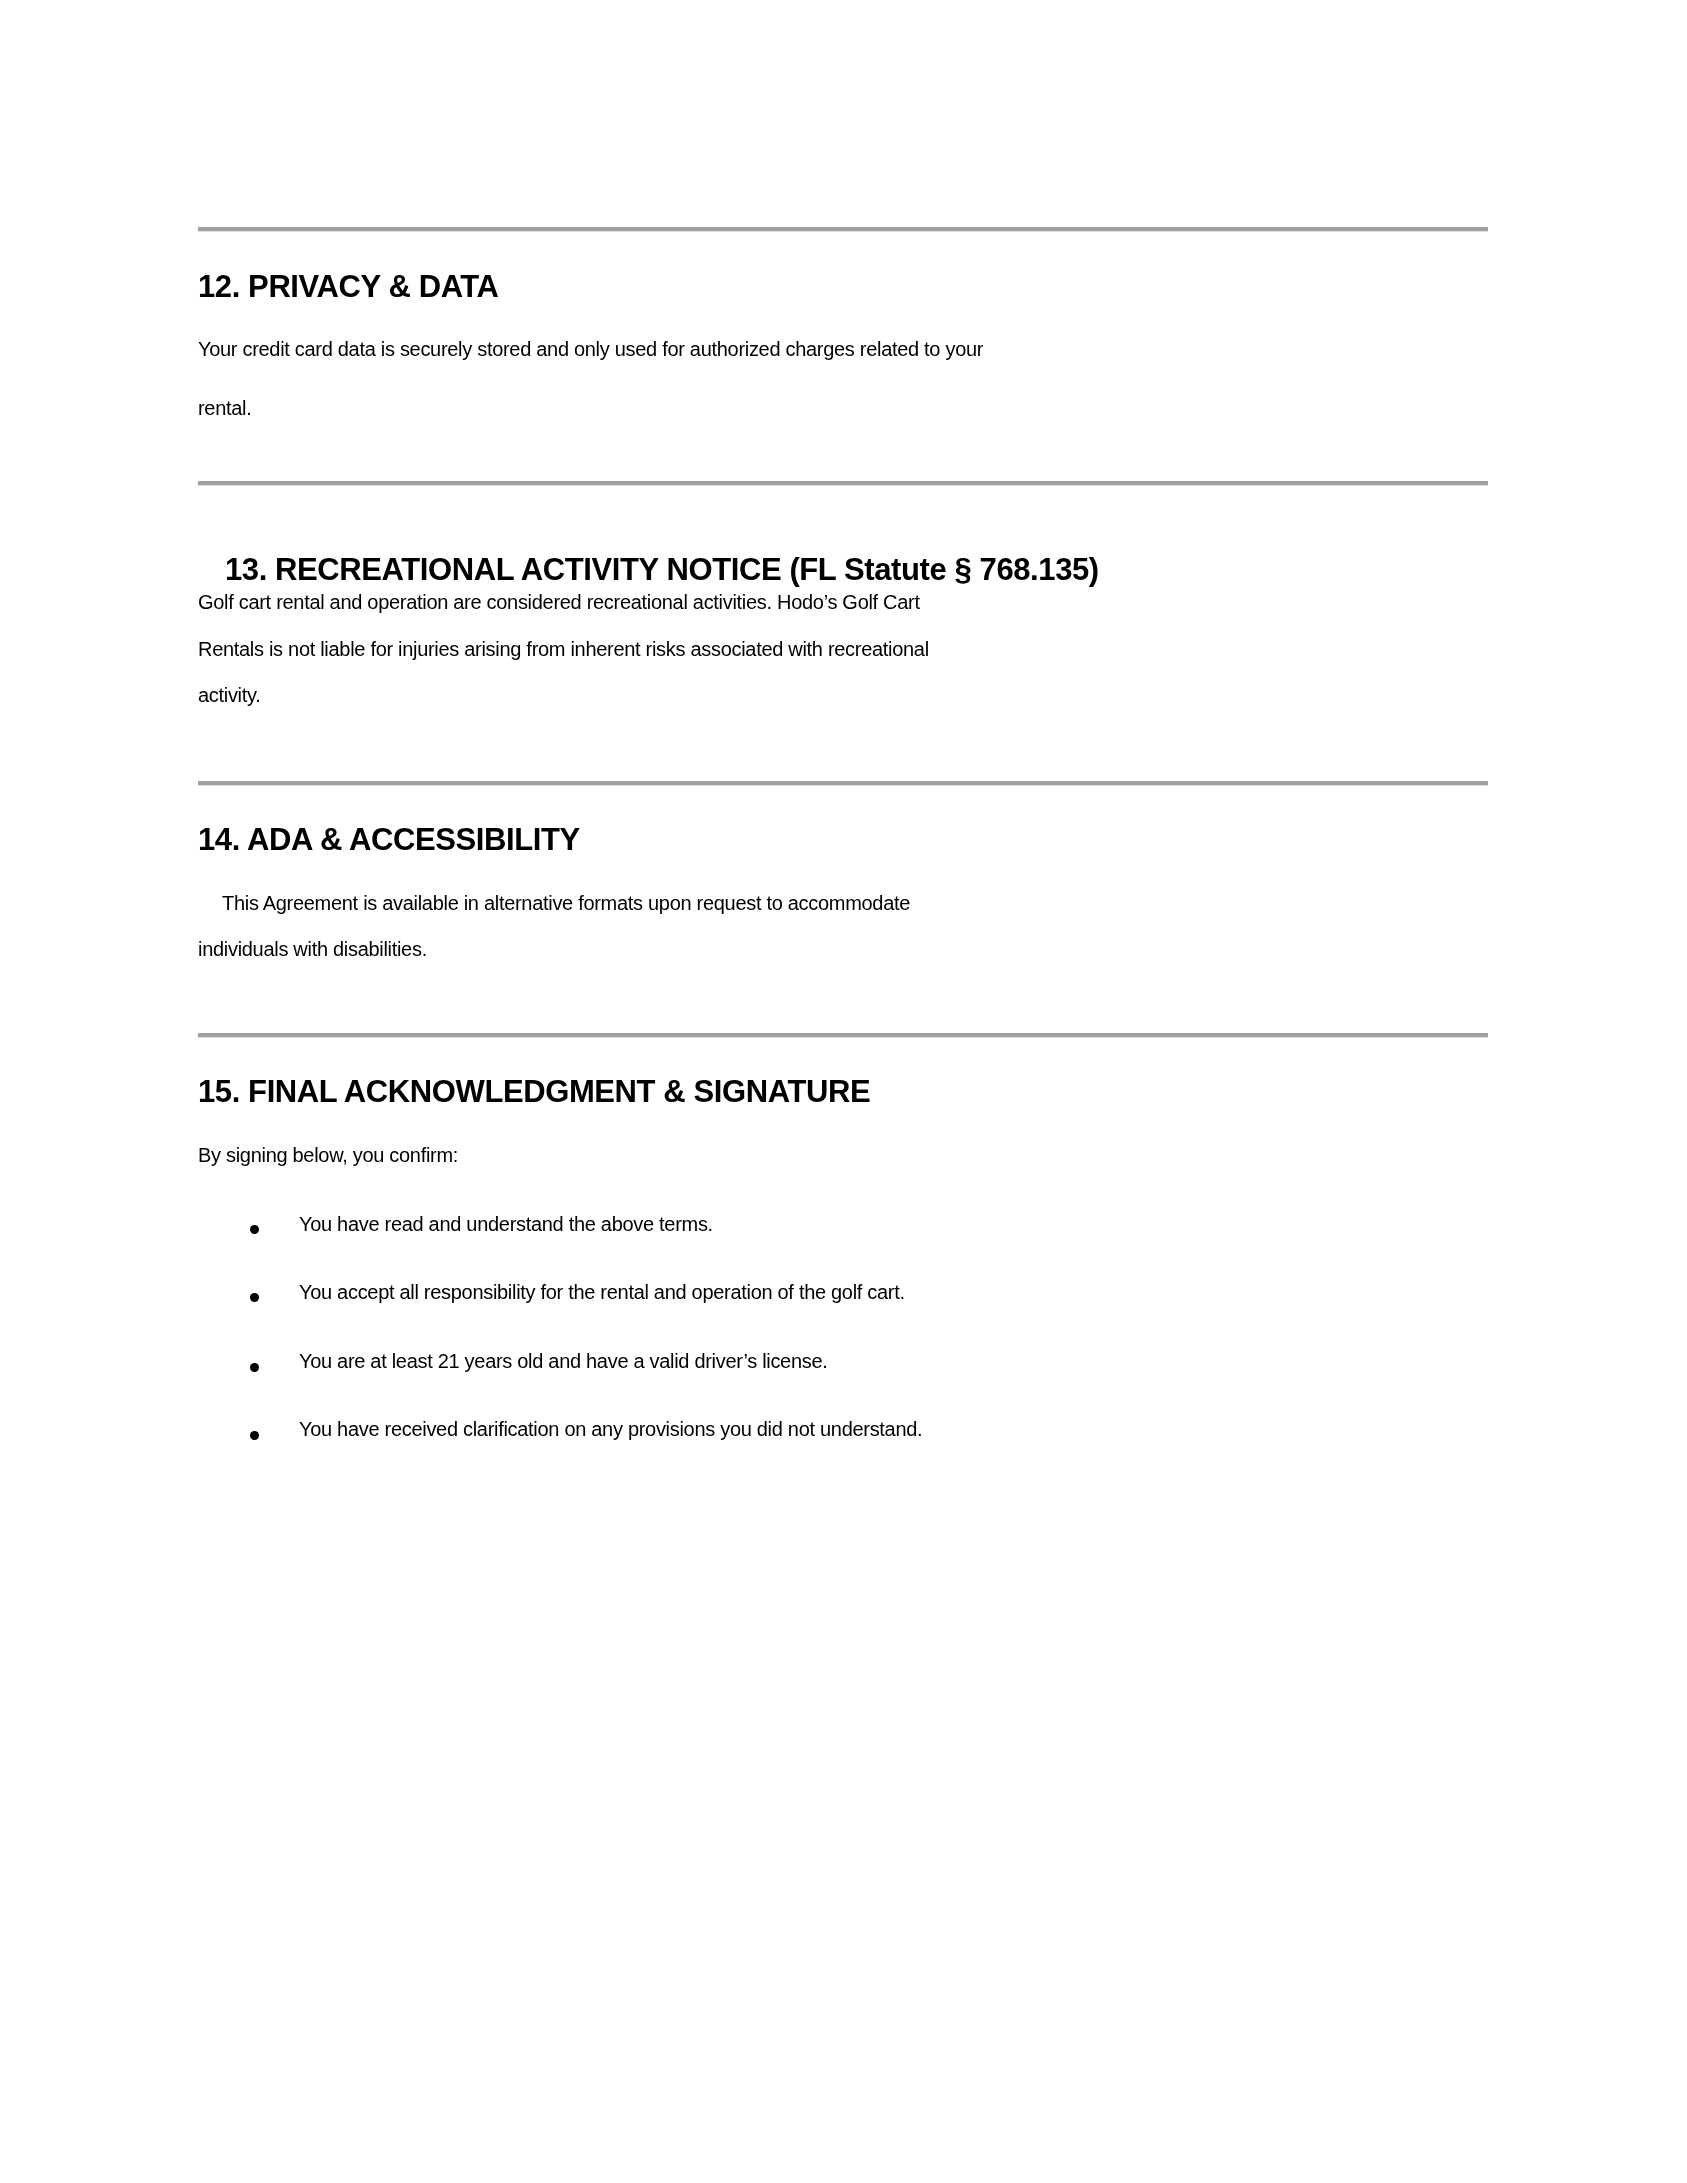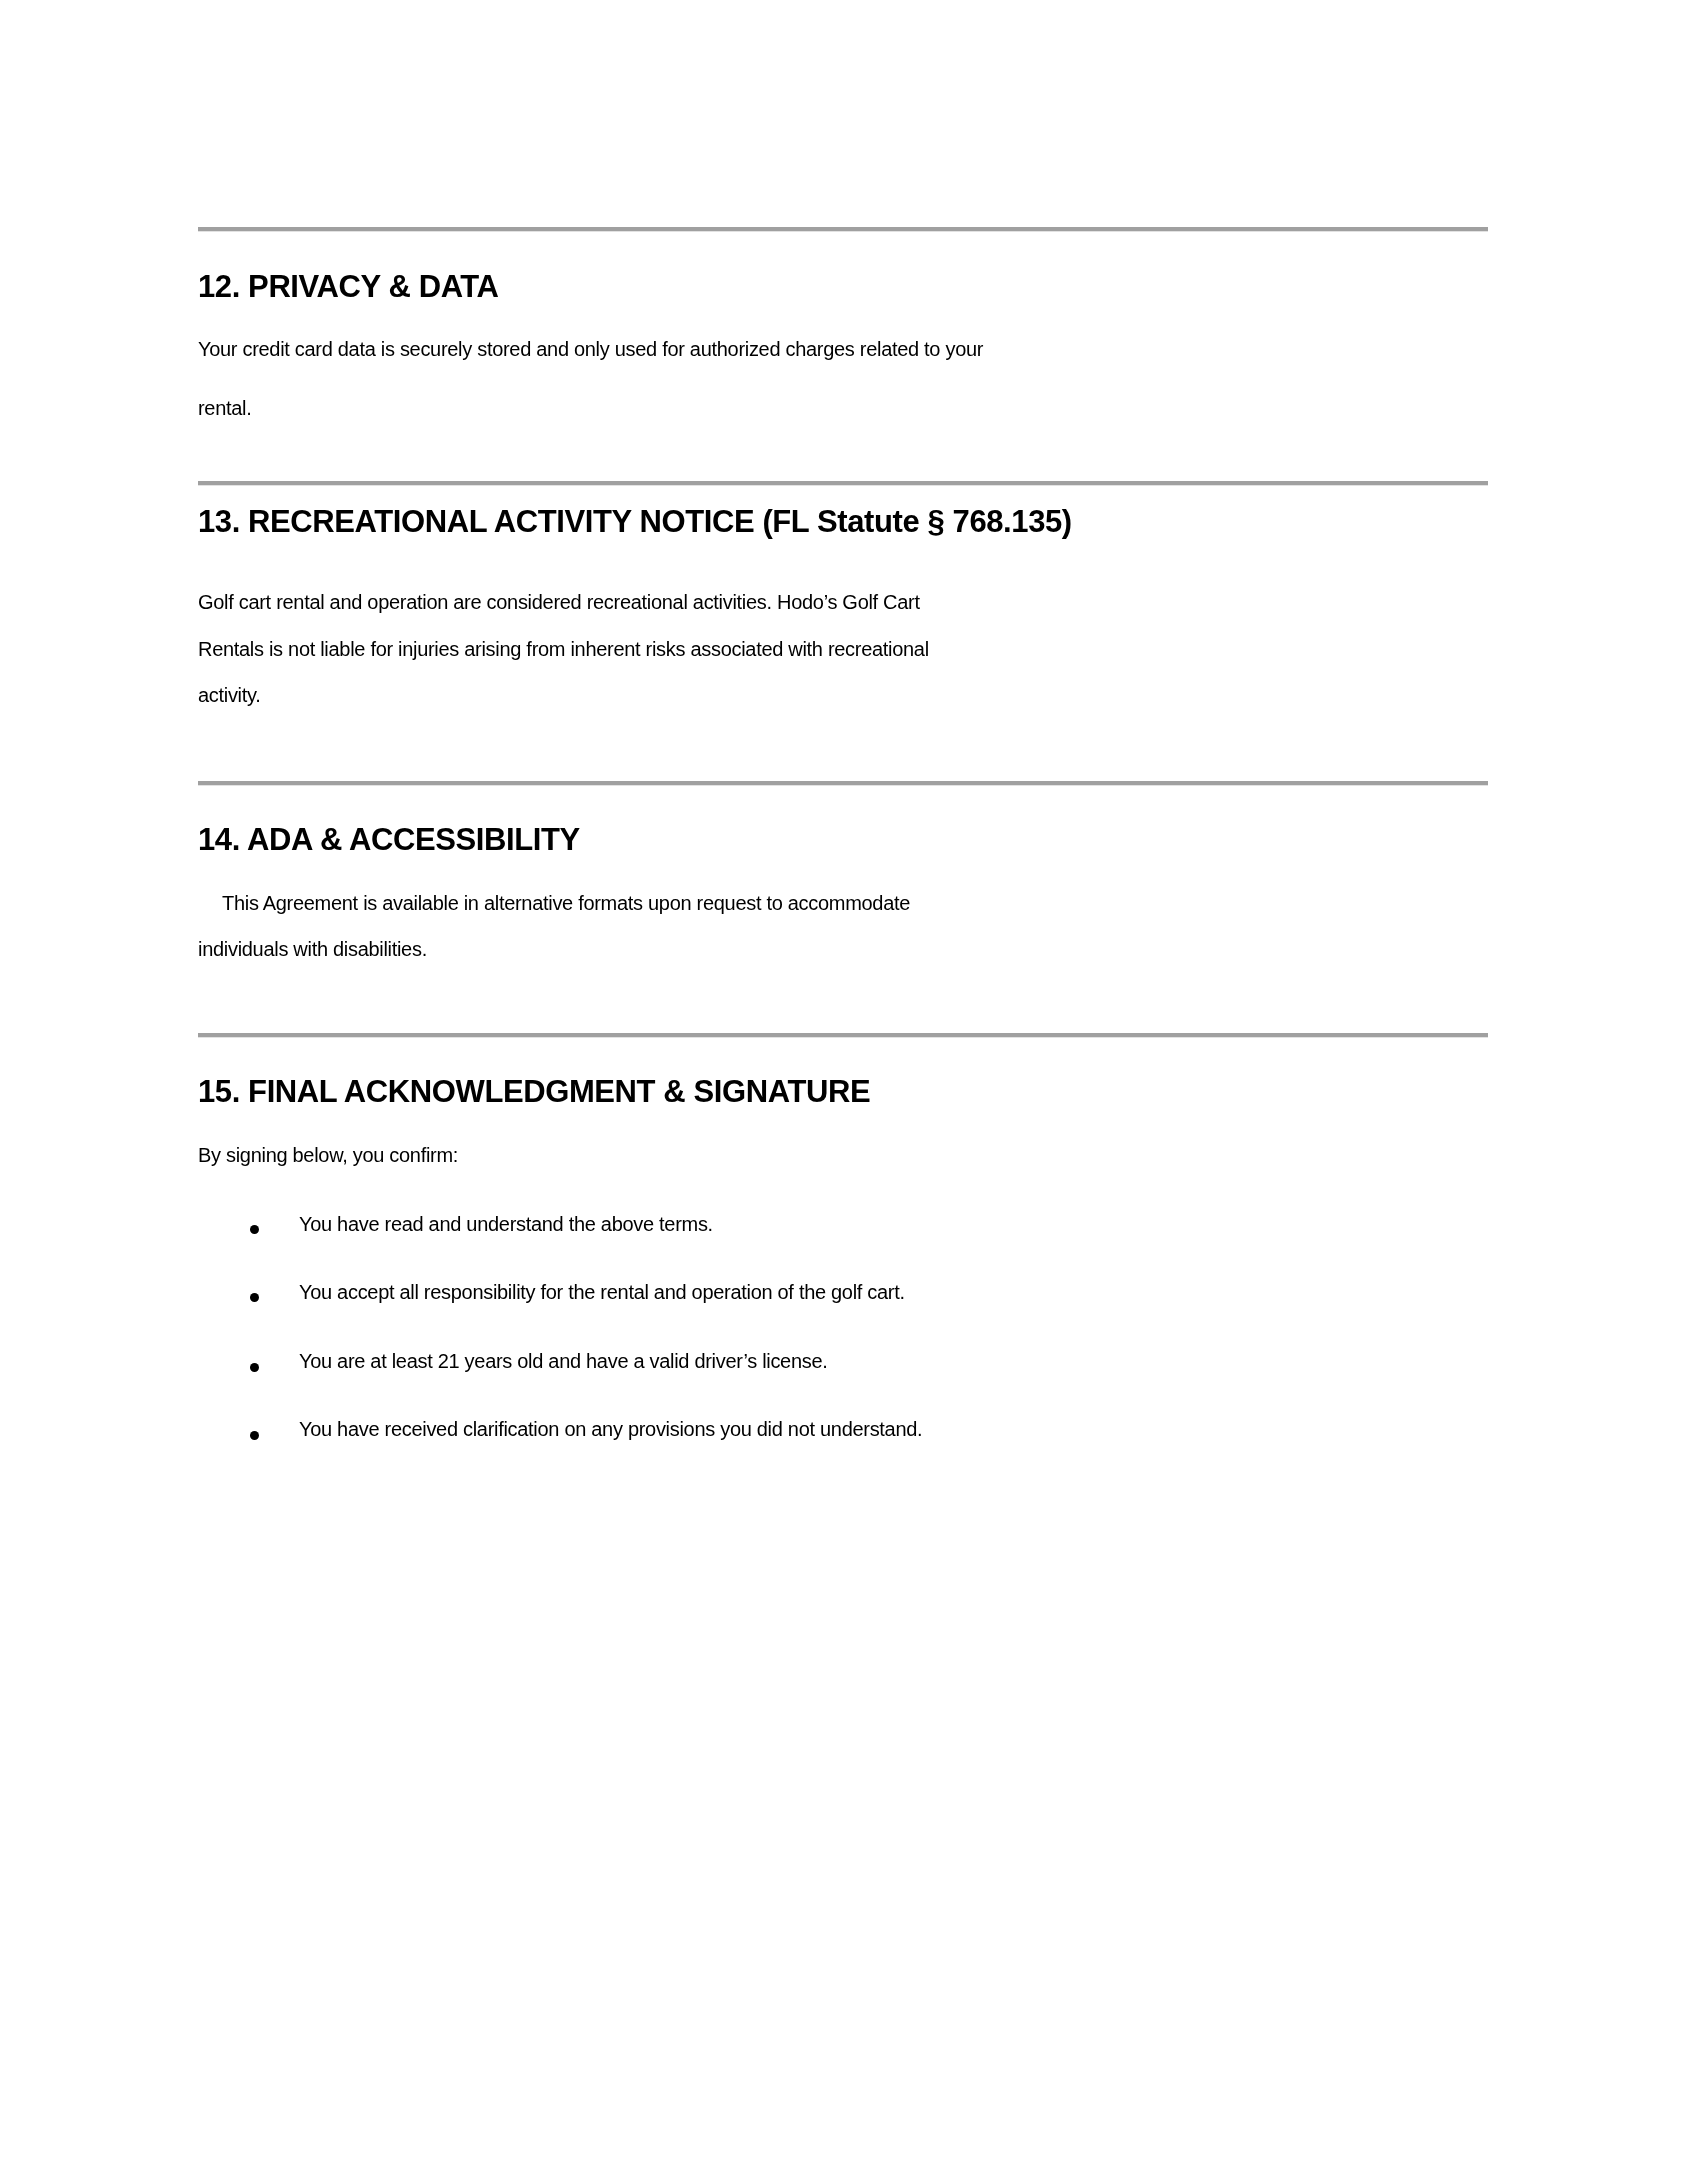--- a/index.html
+++ b/index.html
@@ -24,21 +24,21 @@
 <body>
 
 <div class="page">
 
   <div class="rule" style="top:227px;"></div>
   <div class="line heading" style="top:269px;">12. PRIVACY &amp; DATA</div>
   <div class="line body" style="top:338px;">Your credit card data is securely stored and only used for authorized charges related to your</div>
   <div class="line body" style="top:397px;text-align:center;">rental.</div>
 
   <div class="rule" style="top:481px;"></div>
-  <div class="line heading" style="top:504px;">13. RECREATIONAL ACTIVITY NOTICE (FL Statute § 768.135)</div>
+  <div class="line heading" style="top:552px;margin-left:27px;">13. RECREATIONAL ACTIVITY NOTICE (FL Statute § 768.135)</div>
   <div class="line body" style="top:638px;">Rentals is not liable for injuries arising from inherent risks associated with recreational</div>
   <div class="line body" style="top:591px;">Golf cart rental and operation are considered recreational activities. Hodo’s Golf Cart</div>
   <div class="line body" style="top:684px;">activity.</div>
 
   <div class="rule" style="top:781px;"></div>
   <div class="line heading" style="top:822px;">14. ADA &amp; ACCESSIBILITY</div>
   <div class="line body" style="top:892px;margin-left:24px;">This Agreement is available in alternative formats upon request to accommodate</div>
   <div class="line body" style="top:938px;">individuals with disabilities.</div>
 
   <div class="rule" style="top:1033px;"></div>

